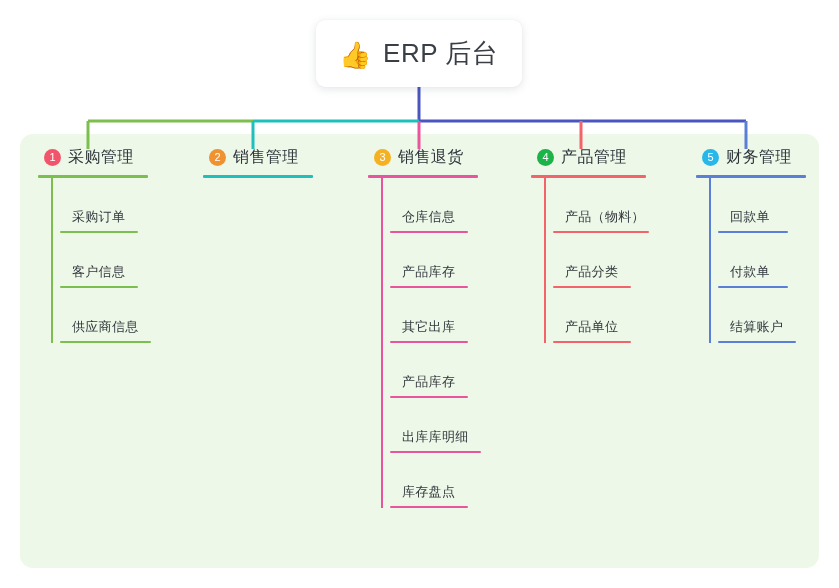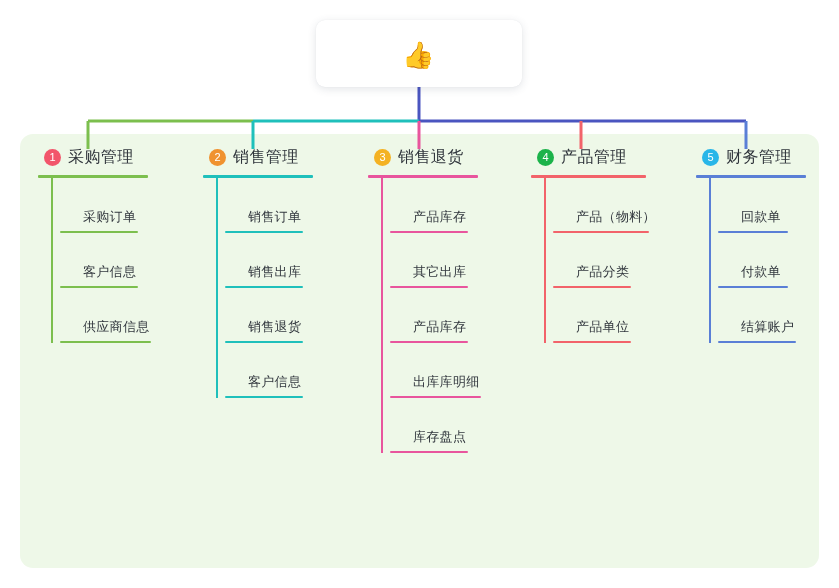--- a/index.html
+++ b/index.html
@@ -126,21 +126,21 @@
     top: 0;
     bottom: 0;
     width: 2px;
   }
   .item {
     position: relative;
     height: 55px;
   }
   .item-label {
     position: absolute;
-    left: 23px;
+    left: 12px;
     bottom: 7px;
     font-size: 13px;
     color: #32373e;
     white-space: nowrap;
     letter-spacing: 0.3px;
   }
   .item-rule {
     position: absolute;
     left: 0;
     bottom: 0;
@@ -162,20 +162,21 @@
       <line x1="419" y1="121" x2="746" y2="121" stroke="#4a55c0" stroke-width="3"></line>
       <line x1="88" y1="121" x2="88" y2="149" stroke="#7cbf4e" stroke-width="3"></line>
       <line x1="253" y1="121" x2="253" y2="149" stroke="#1fc0bb" stroke-width="3"></line>
       <line x1="419" y1="121" x2="419" y2="149" stroke="#e8559d" stroke-width="3"></line>
       <line x1="581" y1="121" x2="581" y2="149" stroke="#f2636a" stroke-width="3"></line>
       <line x1="746" y1="121" x2="746" y2="149" stroke="#5a7fd6" stroke-width="3"></line>
     </svg>
 
   <div class="root-card">
     <span class="root-emoji">👍</span>
+    <span class="root-title">ERP 后台</span>
   </div>
 
   <div class="columns">
       <div class="column" style="left: 38px; width: 110px;">
         <div class="col-head">
           <span class="badge" style="background: rgb(242, 85, 107);">1</span>
           <span class="col-title">采购管理</span>
         </div>
         <div class="head-rule" style="background: rgb(124, 191, 78); width: 110px;"></div>
         <div class="col-body">
@@ -193,49 +194,34 @@
             <div class="item-rule" style="background: rgb(124, 191, 78); width: 91px;"></div>
           </div>
         </div>
       </div>
       <div class="column" style="left: 203px; width: 110px;">
         <div class="col-head">
           <span class="badge" style="background: rgb(240, 146, 47);">2</span>
           <span class="col-title">销售管理</span>
         </div>
         <div class="head-rule" style="background: rgb(31, 192, 187); width: 110px;"></div>
-        <div class="col-body">
-          <div class="spine" style="background: rgb(31, 192, 187);"></div>
-          <div class="item">
-            <span class="item-label">销售订单</span>
-            <div class="item-rule" style="background: rgb(31, 192, 187); width: 78px;"></div>
-          </div>
-          <div class="item">
-            <span class="item-label">销售出库</span>
-            <div class="item-rule" style="background: rgb(31, 192, 187); width: 78px;"></div>
-          </div>
-          <div class="item">
-            <span class="item-label">销售退货</span>
-            <div class="item-rule" style="background: rgb(31, 192, 187); width: 78px;"></div>
-          </div>
-          <div class="item">
-            <span class="item-label">客户信息</span>
-            <div class="item-rule" style="background: rgb(31, 192, 187); width: 78px;"></div>
-          </div>
-        </div>
       </div>
       <div class="column" style="left: 368px; width: 110px;">
         <div class="col-head">
           <span class="badge" style="background: rgb(244, 178, 35);">3</span>
           <span class="col-title">销售退货</span>
         </div>
         <div class="head-rule" style="background: rgb(232, 85, 157); width: 110px;"></div>
         <div class="col-body">
           <div class="spine" style="background: rgb(232, 85, 157);"></div>
           <div class="item">
+            <span class="item-label">仓库信息</span>
+            <div class="item-rule" style="background: rgb(232, 85, 157); width: 78px;"></div>
+          </div>
+          <div class="item">
             <span class="item-label">产品库存</span>
             <div class="item-rule" style="background: rgb(232, 85, 157); width: 78px;"></div>
           </div>
           <div class="item">
             <span class="item-label">其它出库</span>
             <div class="item-rule" style="background: rgb(232, 85, 157); width: 78px;"></div>
           </div>
           <div class="item">
             <span class="item-label">产品库存</span>
             <div class="item-rule" style="background: rgb(232, 85, 157); width: 78px;"></div>

